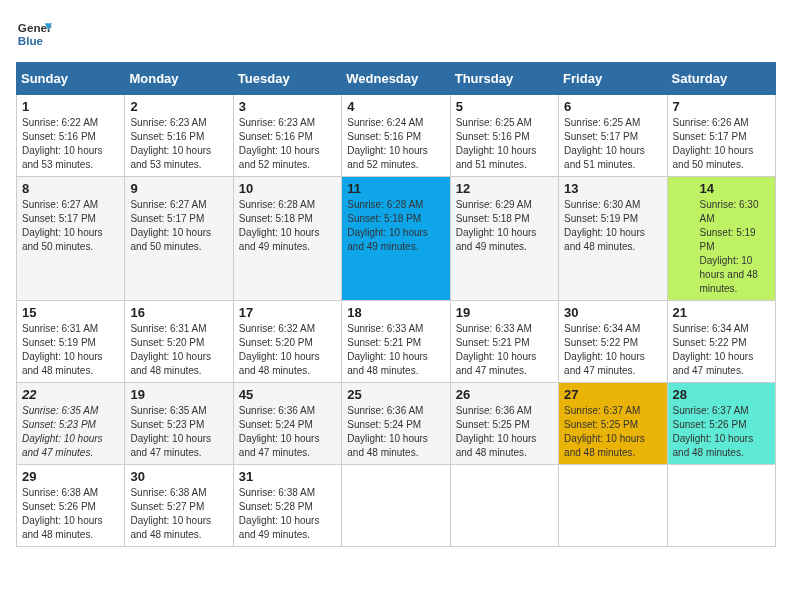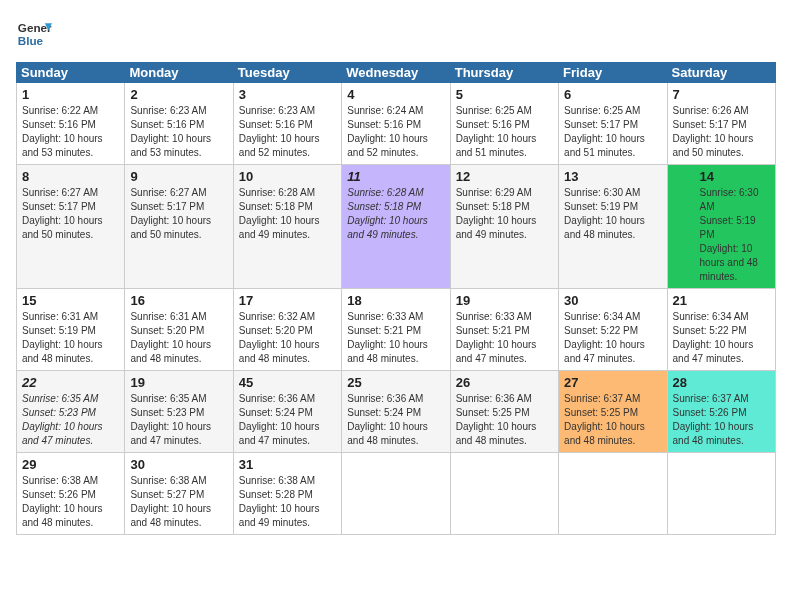--- a/index.html
+++ b/index.html
@@ -38,21 +38,21 @@
       color: #555;
     }
     table {
       width: 100%;
       border-collapse: collapse;
       font-size: 11px;
     }
     thead tr th {
       background-color: #2e6da4;
       color: #fff;
-      padding: 2px 4px;
+      padding: 8px 4px;
       text-align: left;
       font-size: 13px;
       font-weight: bold;
       border: 1px solid #2e6da4;
     }
     tbody tr td {
       border: 1px solid #ccc;
       padding: 4px 5px;
       vertical-align: top;
       width: 14.28%;
@@ -117,41 +117,41 @@
         <td><span class="day-num">3</span><span class="day-detail">Sunrise: 6:23 AM<br>Sunset: 5:16 PM<br>Daylight: 10 hours and 52 minutes.</span></td>
         <td><span class="day-num">4</span><span class="day-detail">Sunrise: 6:24 AM<br>Sunset: 5:16 PM<br>Daylight: 10 hours and 52 minutes.</span></td>
         <td><span class="day-num">5</span><span class="day-detail">Sunrise: 6:25 AM<br>Sunset: 5:16 PM<br>Daylight: 10 hours and 51 minutes.</span></td>
         <td><span class="day-num">6</span><span class="day-detail">Sunrise: 6:25 AM<br>Sunset: 5:17 PM<br>Daylight: 10 hours and 51 minutes.</span></td>
         <td><span class="day-num">7</span><span class="day-detail">Sunrise: 6:26 AM<br>Sunset: 5:17 PM<br>Daylight: 10 hours and 50 minutes.</span></td>
       </tr>
       <tr>
         <td style="background: rgb(245, 245, 245);"><span class="day-num">8</span><span class="day-detail">Sunrise: 6:27 AM<br>Sunset: 5:17 PM<br>Daylight: 10 hours and 50 minutes.</span></td>
         <td style="background: rgb(245, 245, 245);"><span class="day-num">9</span><span class="day-detail">Sunrise: 6:27 AM<br>Sunset: 5:17 PM<br>Daylight: 10 hours and 50 minutes.</span></td>
         <td style="background: rgb(245, 245, 245);"><span class="day-num">10</span><span class="day-detail">Sunrise: 6:28 AM<br>Sunset: 5:18 PM<br>Daylight: 10 hours and 49 minutes.</span></td>
-        <td style="background: #c4b5fd; font-style: italic;"><span class="day-num">11</span><span class="day-detail">Sunrise: 6:28 AM<br>Sunset: 5:18 PM<br>Daylight: 10 hours and 49 minutes.</span></td>
+        <td style="background: #0ea5e9;"><span class="day-num">11</span><span class="day-detail">Sunrise: 6:28 AM<br>Sunset: 5:18 PM<br>Daylight: 10 hours and 49 minutes.</span></td>
         <td style="background: rgb(245, 245, 245);"><span class="day-num">12</span><span class="day-detail">Sunrise: 6:29 AM<br>Sunset: 5:18 PM<br>Daylight: 10 hours and 49 minutes.</span></td>
         <td style="background: rgb(245, 245, 245);"><span class="day-num">13</span><span class="day-detail">Sunrise: 6:30 AM<br>Sunset: 5:19 PM<br>Daylight: 10 hours and 48 minutes.</span></td>
-        <td style="background: #22c55e; padding-left: 32px;"><span class="day-num">14</span><span class="day-detail">Sunrise: 6:30 AM<br>Sunset: 5:19 PM<br>Daylight: 10 hours and 48 minutes.</span></td>
+        <td style="background: #bef264; padding-left: 32px;"><span class="day-num">14</span><span class="day-detail">Sunrise: 6:30 AM<br>Sunset: 5:19 PM<br>Daylight: 10 hours and 48 minutes.</span></td>
       </tr>
       <tr>
         <td><span class="day-num">15</span><span class="day-detail">Sunrise: 6:31 AM<br>Sunset: 5:19 PM<br>Daylight: 10 hours and 48 minutes.</span></td>
         <td><span class="day-num">16</span><span class="day-detail">Sunrise: 6:31 AM<br>Sunset: 5:20 PM<br>Daylight: 10 hours and 48 minutes.</span></td>
         <td><span class="day-num">17</span><span class="day-detail">Sunrise: 6:32 AM<br>Sunset: 5:20 PM<br>Daylight: 10 hours and 48 minutes.</span></td>
         <td><span class="day-num">18</span><span class="day-detail">Sunrise: 6:33 AM<br>Sunset: 5:21 PM<br>Daylight: 10 hours and 48 minutes.</span></td>
         <td><span class="day-num">19</span><span class="day-detail">Sunrise: 6:33 AM<br>Sunset: 5:21 PM<br>Daylight: 10 hours and 47 minutes.</span></td>
         <td><span class="day-num">30</span><span class="day-detail">Sunrise: 6:34 AM<br>Sunset: 5:22 PM<br>Daylight: 10 hours and 47 minutes.</span></td>
         <td><span class="day-num">21</span><span class="day-detail">Sunrise: 6:34 AM<br>Sunset: 5:22 PM<br>Daylight: 10 hours and 47 minutes.</span></td>
       </tr>
       <tr>
         <td style="background: rgb(245, 245, 245); font-style: italic;"><span class="day-num">22</span><span class="day-detail">Sunrise: 6:35 AM<br>Sunset: 5:23 PM<br>Daylight: 10 hours and 47 minutes.</span></td>
         <td style="background: rgb(245, 245, 245);"><span class="day-num">19</span><span class="day-detail">Sunrise: 6:35 AM<br>Sunset: 5:23 PM<br>Daylight: 10 hours and 47 minutes.</span></td>
         <td style="background: rgb(245, 245, 245);"><span class="day-num">45</span><span class="day-detail">Sunrise: 6:36 AM<br>Sunset: 5:24 PM<br>Daylight: 10 hours and 47 minutes.</span></td>
         <td style="background: rgb(245, 245, 245); margin-top: 36px;"><span class="day-num">25</span><span class="day-detail">Sunrise: 6:36 AM<br>Sunset: 5:24 PM<br>Daylight: 10 hours and 48 minutes.</span></td>
         <td style="background: rgb(245, 245, 245);"><span class="day-num">26</span><span class="day-detail">Sunrise: 6:36 AM<br>Sunset: 5:25 PM<br>Daylight: 10 hours and 48 minutes.</span></td>
-        <td style="background: #fdba74;"><span class="day-num">27</span><span class="day-detail">Sunrise: 6:37 AM<br>Sunset: 5:25 PM<br>Daylight: 10 hours and 48 minutes.</span></td>
+        <td style="background: #eab308;"><span class="day-num">27</span><span class="day-detail">Sunrise: 6:37 AM<br>Sunset: 5:25 PM<br>Daylight: 10 hours and 48 minutes.</span></td>
         <td style="background: #5eead4;"><span class="day-num">28</span><span class="day-detail">Sunrise: 6:37 AM<br>Sunset: 5:26 PM<br>Daylight: 10 hours and 48 minutes.</span></td>
       </tr>
       <tr>
         <td><span class="day-num">29</span><span class="day-detail">Sunrise: 6:38 AM<br>Sunset: 5:26 PM<br>Daylight: 10 hours and 48 minutes.</span></td>
         <td><span class="day-num">30</span><span class="day-detail">Sunrise: 6:38 AM<br>Sunset: 5:27 PM<br>Daylight: 10 hours and 48 minutes.</span></td>
         <td><span class="day-num">31</span><span class="day-detail">Sunrise: 6:38 AM<br>Sunset: 5:28 PM<br>Daylight: 10 hours and 49 minutes.</span></td>
         <td class="empty"></td>
         <td class="empty"></td>
         <td class="empty"></td>
         <td class="empty"></td>

